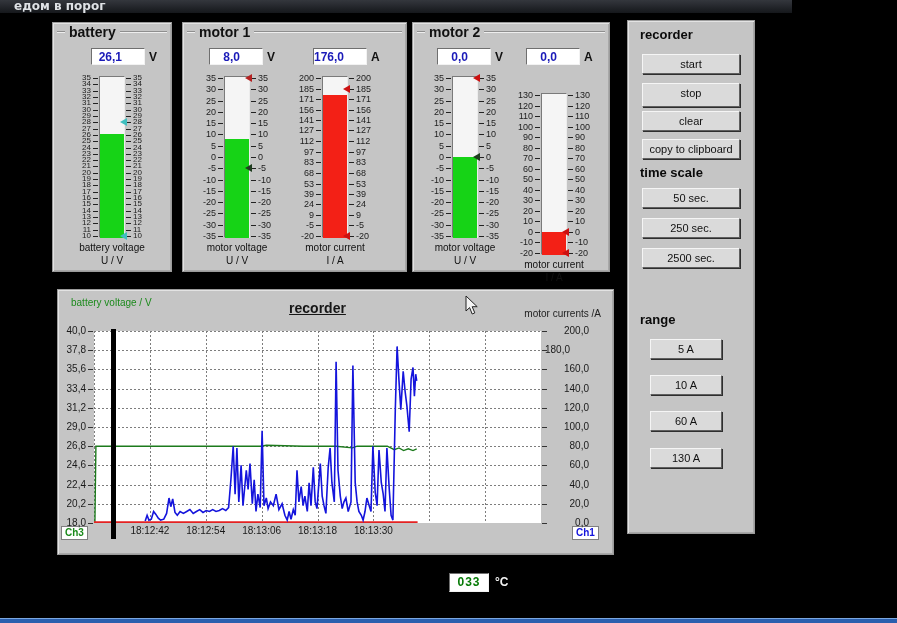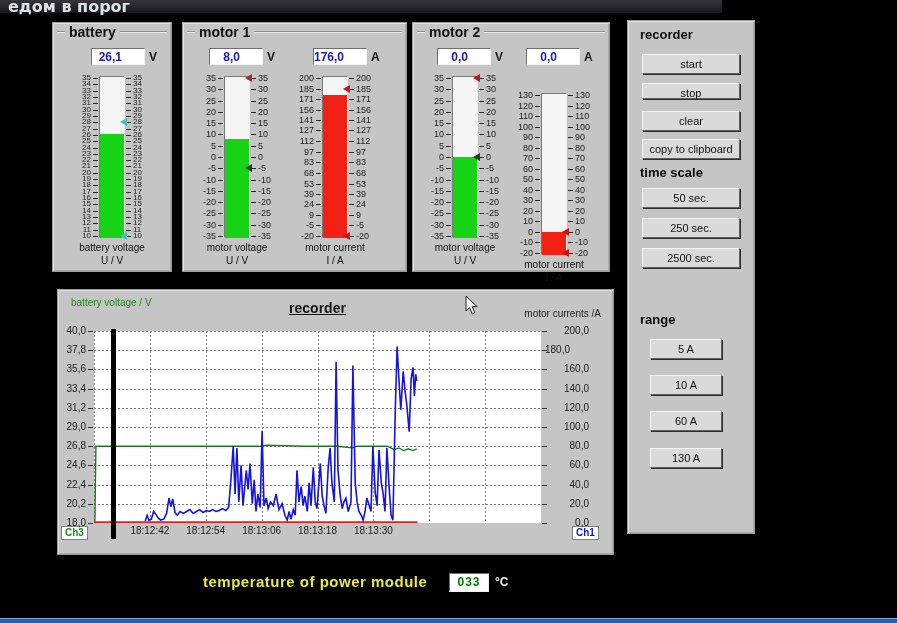--- a/index.html
+++ b/index.html
@@ -1,21 +1,21 @@
 <!DOCTYPE html>
 <html><head>
 <meta charset="utf-8">
 <style>
   html,body{margin:0;padding:0;background:#000;}
   .screen{position:relative;width:897px;height:623px;background:#000;overflow:hidden;
           font-family:"Liberation Sans",sans-serif;-webkit-font-smoothing:antialiased;}
-  .titlebar{position:absolute;left:0;top:0;width:722px;height:13px;
+  .titlebar{position:absolute;left:0;top:0;width:792px;height:13px;
             background:linear-gradient(#34373d,#15171b);color:#dfe2e6;
-            font-family:"DejaVu Sans",sans-serif;font-size:16px;font-weight:bold;
-            line-height:13px;padding-left:8px;box-sizing:border-box;}
+            font-family:"DejaVu Sans",sans-serif;font-size:12px;font-weight:bold;
+            line-height:13px;padding-left:14px;box-sizing:border-box;}
   .panel{position:absolute;background:#c5c5c5;border:1px solid #9b9b9b;
          box-shadow:inset 1px 1px 0 #e3e3e3, inset -1px -1px 0 #a8a8a8;}
   .group-line{position:absolute;left:4px;right:4px;top:8px;height:0;
               border-top:1px solid #8f8f8f;border-bottom:1px solid #eeeeee;}
   .panel-title{position:absolute;left:12px;top:1px;background:#c5c5c5;padding:0 4px;
                font-size:14px;font-weight:bold;color:#111;z-index:2;}
   .readout{position:absolute;width:54px;height:17px;background:#fff;
            border:1px solid;border-color:#6f6f6f #f2f2f2 #f2f2f2 #6f6f6f;
            color:#1a1ab8;font-weight:bold;font-size:12px;line-height:17px;
            text-align:right;padding-right:22px;box-sizing:border-box;}
@@ -479,21 +479,21 @@
         <div class="marker" style="left: 56px; border-right: 7px solid rgb(204, 17, 17); top: 156px;"></div>
         <div class="gauge-caption" style="top: 166px;">motor current</div>
         <div class="gauge-caption" style="top: 179px;">I / A</div>
       </div>
     </div>
 
   <div class="panel" id="sidebar" style="left:627px;top:20px;width:126px;height:512px;">
     <div class="sidebar-heading" style="top:6px;">recorder</div>
     <div id="recorder-buttons">
         <div class="btn" style="left: 14px; top: 33px; width: 98px; height: 20px; line-height: 18px;">start</div>
-        <div class="btn" style="left: 14px; top: 62px; width: 98px; height: 16px; line-height: 18px;">stop</div>
+        <div class="btn" style="left: 14px; top: 62px; width: 98px; height: 24px; line-height: 18px;">stop</div>
         <div class="btn" style="left: 14px; top: 90px; width: 98px; height: 20px; line-height: 18px;">clear</div>
         <div class="btn" style="left: 14px; top: 118px; width: 98px; height: 20px; line-height: 18px;">copy to clipboard</div>
       </div>
     <div class="sidebar-heading" style="top:144px;">time scale</div>
     <div id="time-scale-buttons">
         <div class="btn" style="left: 14px; top: 167px; width: 98px; height: 20px; line-height: 18px;">50 sec.</div>
         <div class="btn" style="left: 14px; top: 197px; width: 98px; height: 20px; line-height: 18px;">250 sec.</div>
         <div class="btn" style="left: 14px; top: 227px; width: 98px; height: 20px; line-height: 18px;">2500 sec.</div>
       </div>
     <div class="sidebar-heading" style="top:291px;">range</div>
@@ -581,21 +581,20 @@
       <div class="ax-text" style="left: 493px; top: 208.8px; width: 38px; text-align: right;">20,0</div>
       <div class="ax-tick" style="left: 484px; top: 233px;"></div>
       <div class="ax-text" style="left: 493px; top: 228px; width: 38px; text-align: right;">0,0</div>
       <div class="ax-text" style="left: 61.875px; top: 236px; width: 60px; text-align: center;">18:12:42</div>
       <div class="ax-text" style="left: 117.75px; top: 236px; width: 60px; text-align: center;">18:12:54</div>
       <div class="ax-text" style="left: 173.625px; top: 236px; width: 60px; text-align: center;">18:13:06</div>
       <div class="ax-text" style="left: 229.5px; top: 236px; width: 60px; text-align: center;">18:13:18</div>
       <div class="ax-text" style="left: 285.375px; top: 236px; width: 60px; text-align: center;">18:13:30</div>
     </div>
 
-  <div class="footer-label" style="left:203px;top:573px;">temperature of power module</div>
   <div class="temp-box" style="left:449px;top:573px;">033</div>
   <div class="degc" style="left:495px;top:575px;">°C</div>
 
   <svg style="position:absolute;left:465px;top:295px;z-index:9;" width="14" height="21" viewBox="0 0 14 21">
     <path d="M1,1 L1,16 L4.6,12.6 L7.2,19 L9.8,17.9 L7.2,11.7 L12.2,11.7 Z" fill="#f4f4f4" stroke="#222" stroke-width="1"></path>
   </svg>
 
   <div class="bottom-strip"></div>
 </div>
 

